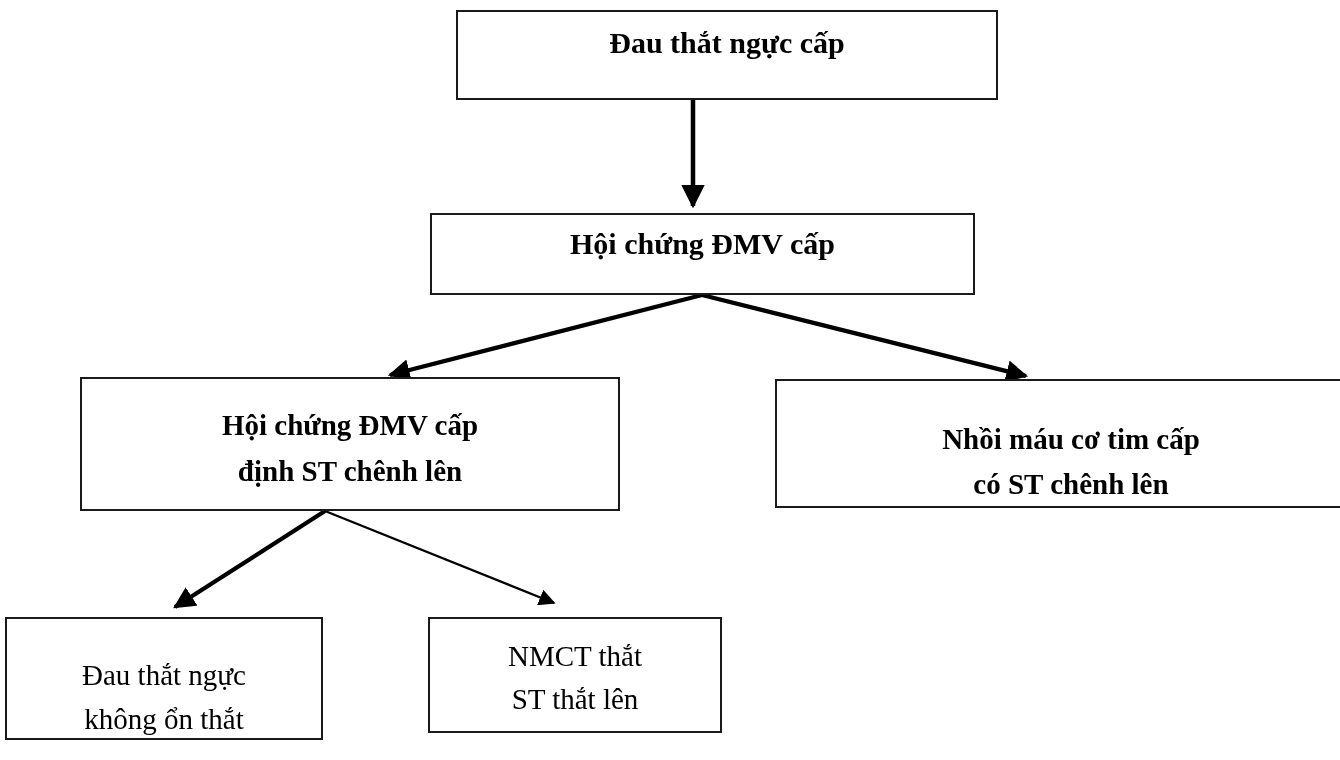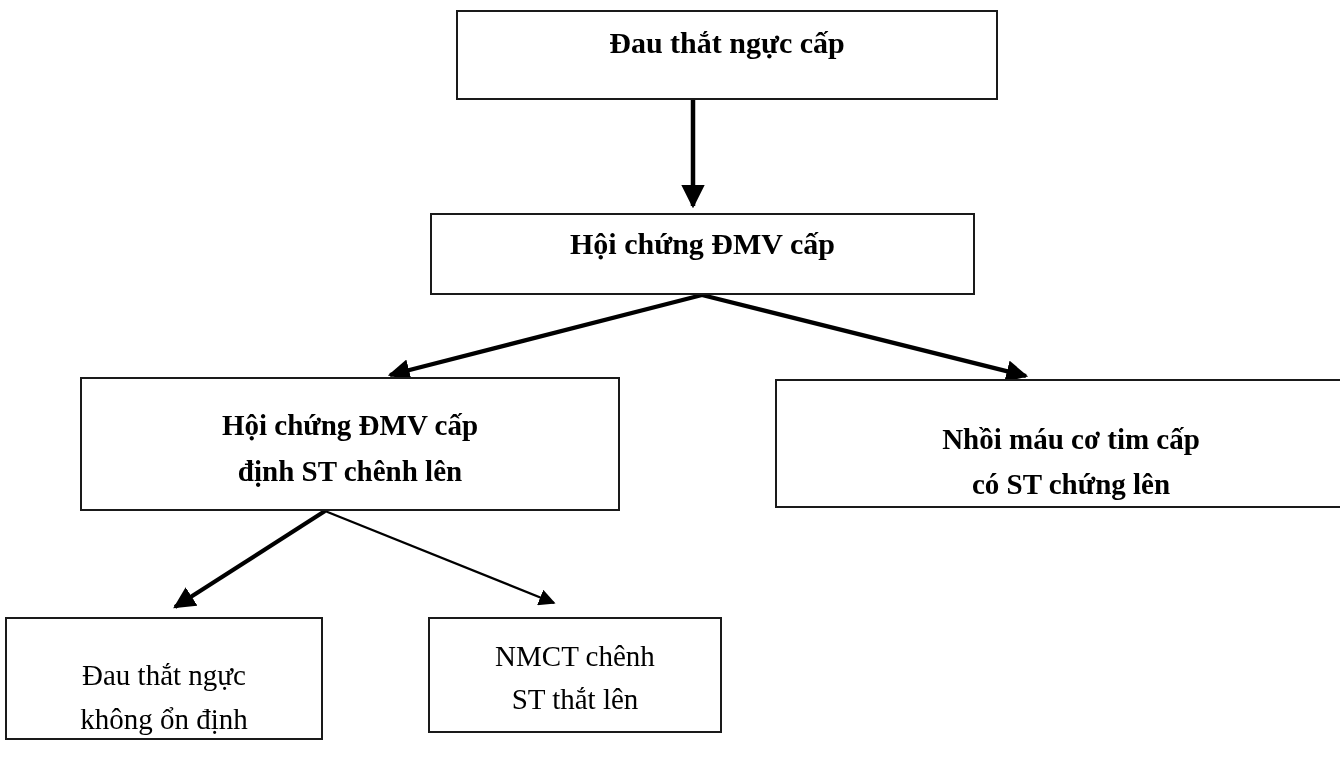--- a/index.html
+++ b/index.html
@@ -121,26 +121,26 @@
     <span class="line">Hội chứng ĐMV cấp</span>
   </div>
 
   <div class="node bold" id="node-nste-acs">
     <span class="line">Hội chứng ĐMV cấp</span>
     <span class="line">định ST chênh lên</span>
   </div>
 
   <div class="node bold" id="node-stemi">
     <span class="line">Nhồi máu cơ tim cấp</span>
-    <span class="line">có ST chứng lên</span>
+    <span class="line">có ST chênh lên</span>
   </div>
 
   <div class="node regular" id="node-unstable-angina">
     <span class="line">Đau thắt ngực</span>
-    <span class="line">không ổn định</span>
+    <span class="line">không ổn thắt</span>
   </div>
 
   <div class="node regular" id="node-nstemi">
-    <span class="line">NMCT chênh</span>
+    <span class="line">NMCT thắt</span>
     <span class="line">ST thắt lên</span>
   </div>
 
 </div>
 
 </body></html>

